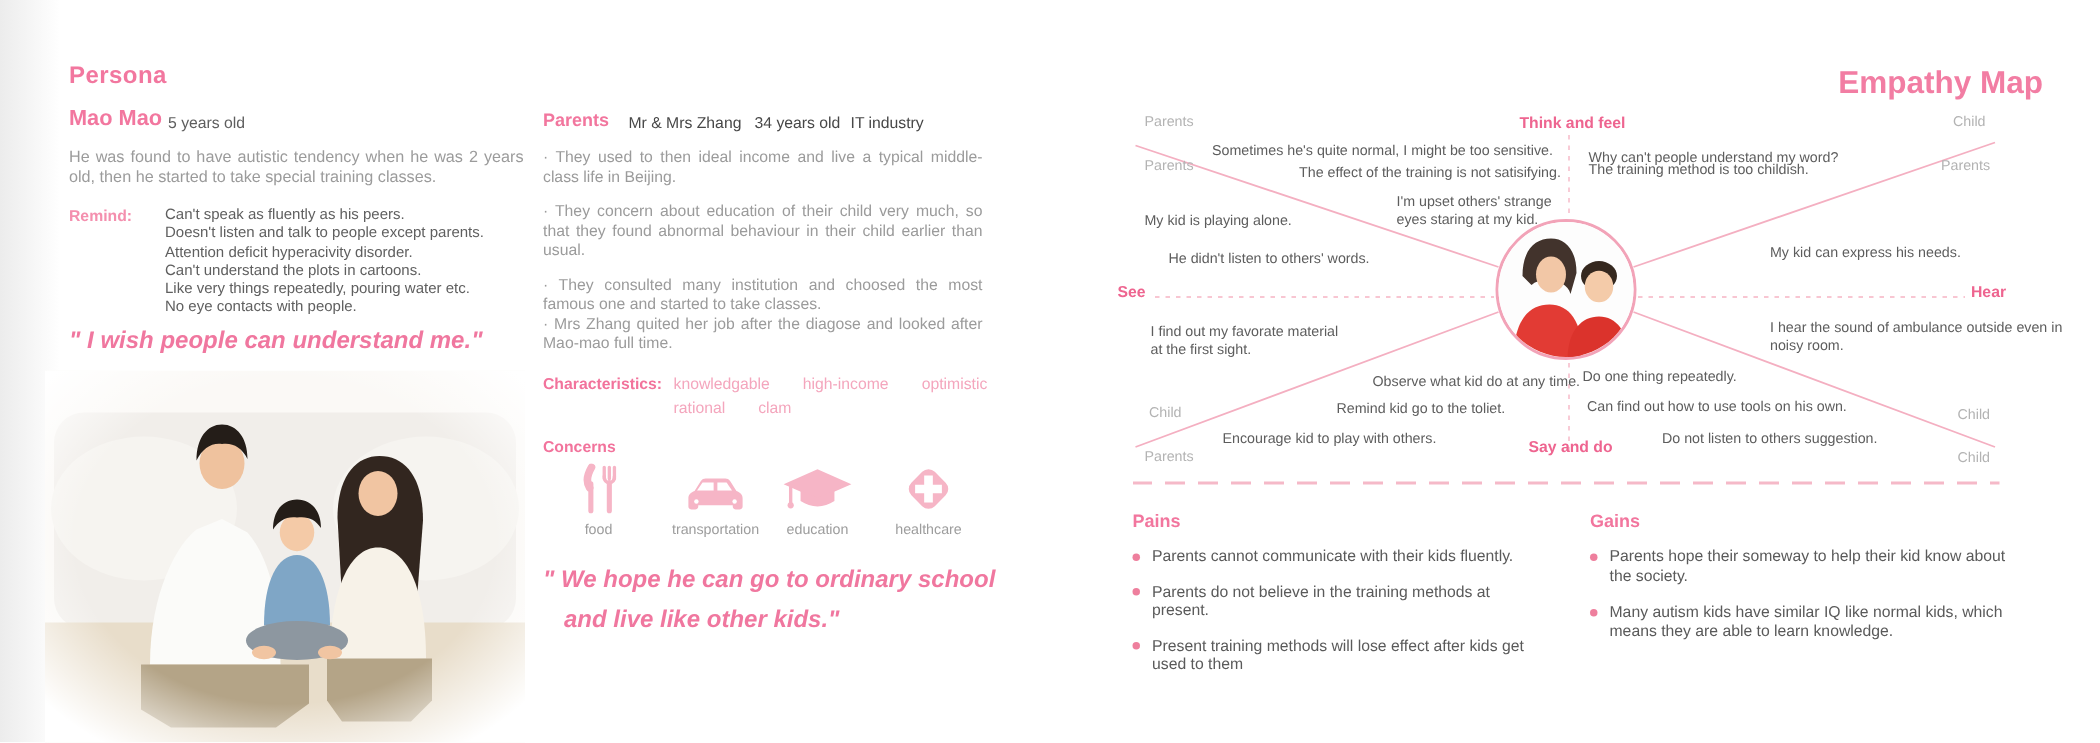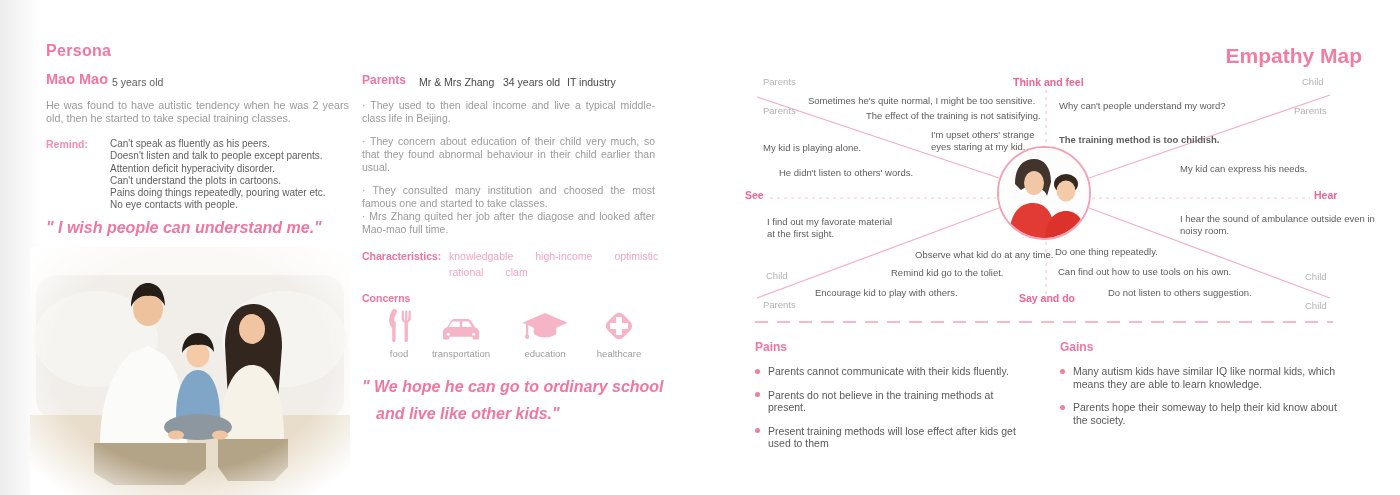--- a/index.html
+++ b/index.html
@@ -47,21 +47,21 @@
   <div class="abs h-name" style="left:46px;top:71px;">Mao Mao</div>
   <div class="abs h-sub" style="left:112px;top:76px;">5 years old</div>
   <div class="abs para" style="left:46px;top:99px;width:303px;">He was found to have autistic tendency when he was 2 years old, then he started to take special training classes.</div>
 
   <div class="abs h-label" style="left:46px;top:138px;">Remind:</div>
   <div class="abs" style="left:110px;top:138px;width:225px;">
     <div class="sym">Can't speak as fluently as his peers.</div>
     <div class="sym">Doesn't listen and talk to people except parents.</div>
     <div class="sym">Attention deficit hyperacivity disorder.</div>
     <div class="sym">Can't understand the plots in cartoons.</div>
-    <div class="sym">Pains doing things repeatedly, pouring water etc.</div>
+    <div class="sym">Like very things repeatedly, pouring water etc.</div>
     <div class="sym">No eye contacts with people.</div>
   </div>
 
   <div class="abs quote" style="left:46px;top:219px;">" I wish people can understand me."</div>
 
   <div class="abs" style="left:30px;top:247px;width:320px;height:248px;">
     <svg width="320" height="248" viewBox="0 0 320 248">
       <defs>
         <radialGradient id="vg" cx="50%" cy="46%" r="66%">
           <stop offset="66%" stop-color="#ffffff" stop-opacity="0"></stop>
@@ -122,21 +122,21 @@
       <svg width="30" height="34" viewBox="0 0 32 40" fill="none" stroke="#f6b5c6" stroke-linecap="round">
         <path d="M10.5 3 c-3.5 6 -4 12 -1.5 16" stroke-width="6"></path>
         <path d="M10 16 v21" stroke-width="4"></path>
         <path d="M20.5 3 v9 M24.5 3 v9 M28.5 3 v9" stroke-width="2.6"></path>
         <path d="M20.5 10 c0 3.5 1.7 5 4 5 s4 -1.5 4 -5" stroke-width="2.6"></path>
         <path d="M24.5 15 V37" stroke-width="4"></path>
       </svg>
     </span>
     <span class="iconlbl">food</span>
   </div>
-  <div class="concern" style="left:422px;width:78px;text-align:right;">
+  <div class="concern" style="left:438px;width:78px;text-align:right;">
     <span class="icn">
       <svg width="46" height="28" viewBox="0 0 56 32">
         <path d="M6 20 c0-3 2-5 5-6 l5-8 c1-1.6 2.6-2.2 4-2.2 h16 c1.4 0 3 .6 4 2.2 l5 8 c3 1 5 3 5 6 v6.5 c0 1.4-1 2.4-2.4 2.4 h-3.2 c-1.4 0-2.4-1-2.4-2.4 v-1 h-28 v1 c0 1.4-1 2.4-2.4 2.4 h-3.2 C7 28.9 6 27.9 6 26.5 z" fill="#f6b5c6"></path>
         <path d="M17.5 7 h9 v6.5 h-13.5 z" fill="#ffffff"></path>
         <path d="M29.5 7 h7.5 l4.4 6.5 h-11.9 z" fill="#ffffff"></path>
         <circle cx="12.5" cy="22.5" r="1.8" fill="#ffffff"></circle>
         <circle cx="43.5" cy="22.5" r="1.8" fill="#ffffff"></circle>
       </svg>
     </span>
     <span class="iconlbl">transportation</span>
@@ -209,21 +209,21 @@
   <div class="corner" style="left:766px;top:270px;">Child</div>
   <div class="corner" style="left:763px;top:299px;">Parents</div>
   <div class="corner" style="left:1305px;top:271px;">Child</div>
   <div class="corner" style="left:1305px;top:300px;">Child</div>
 
   <div class="note" style="left:808px;top:95px;">Sometimes he's quite normal, I might be too sensitive.</div>
   <div class="note" style="left:866px;top:110px;">The effect of the training is not satisifying.</div>
   <div class="note wrap" style="left:931px;top:129px;width:118px;">I'm upset others' strange eyes staring at my kid.</div>
   <div class="note" style="left:763px;top:142px;">My kid is playing alone.</div>
   <div class="note" style="left:1059px;top:100px;">Why can't people understand my word?</div>
-  <div class="note" style="left:1059px;top:134px;font-weight:bold;">The training method is too childish.</div>
+  <div class="note" style="left:1059px;top:108px;">The training method is too childish.</div>
   <div class="note" style="left:779px;top:167px;">He didn't listen to others' words.</div>
   <div class="note" style="left:1180px;top:163px;">My kid can express his needs.</div>
   <div class="note wrap" style="left:767px;top:216px;width:128px;">I find out my favorate material at the first sight.</div>
   <div class="note wrap" style="left:1180px;top:213px;width:198px;">I hear the sound of ambulance outside even in noisy room.</div>
   <div class="note" style="left:915px;top:249px;">Observe what kid do at any time.</div>
   <div class="note" style="left:891px;top:267px;">Remind kid go to the toliet.</div>
   <div class="note" style="left:815px;top:287px;">Encourage kid to play with others.</div>
   <div class="note" style="left:1055px;top:246px;">Do one thing repeatedly.</div>
   <div class="note" style="left:1058px;top:266px;">Can find out how to use tools on his own.</div>
   <div class="note" style="left:1108px;top:287px;">Do not listen to others suggestion.</div>
@@ -241,22 +241,22 @@
       <span>Parents do not believe in the training methods at present.</span>
     </div>
     <div class="pg-item">
       <span class="pg-dot"></span>
       <span>Present training methods will lose effect after kids get used to them</span>
     </div>
   </div>
 
   <div class="abs h-pink" style="left:1060px;top:340px;">Gains</div>
   <div class="abs" style="left:1060px;top:365px;width:286px;">
+    <div class="pg-item" style="margin-bottom:12px;">
+      <span class="pg-dot"></span>
+      <span>Parents hope their someway to help their kid know about the society.</span>
+    </div>
     <div class="pg-item">
       <span class="pg-dot"></span>
       <span>Many autism kids have similar IQ like normal kids, which means they are able to learn knowledge.</span>
     </div>
-    <div class="pg-item" style="margin-bottom:12px;">
-      <span class="pg-dot"></span>
-      <span>Parents hope their someway to help their kid know about the society.</span>
-    </div>
   </div>
 </div>
 
 </body></html>

